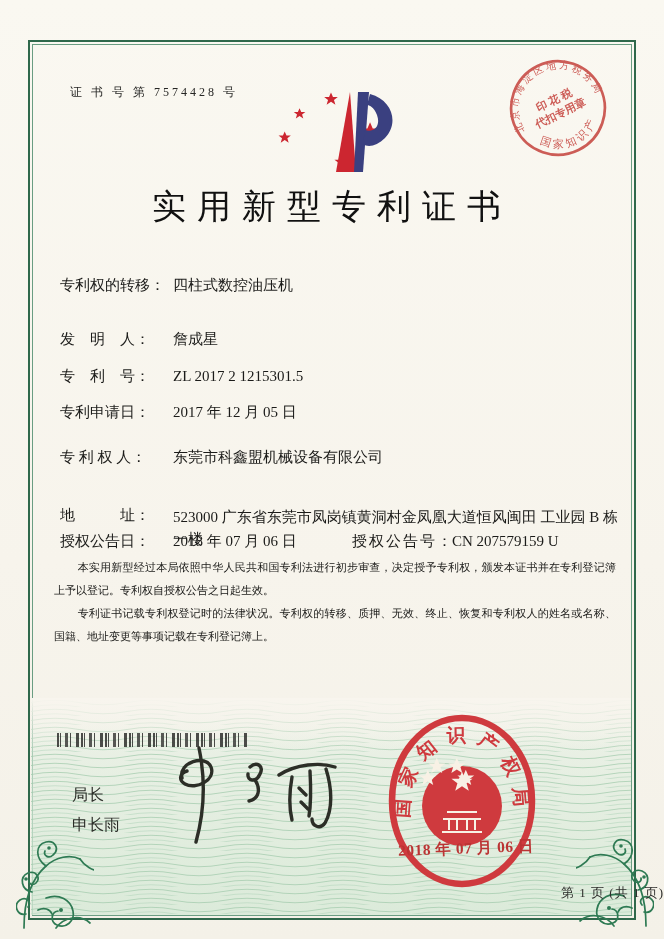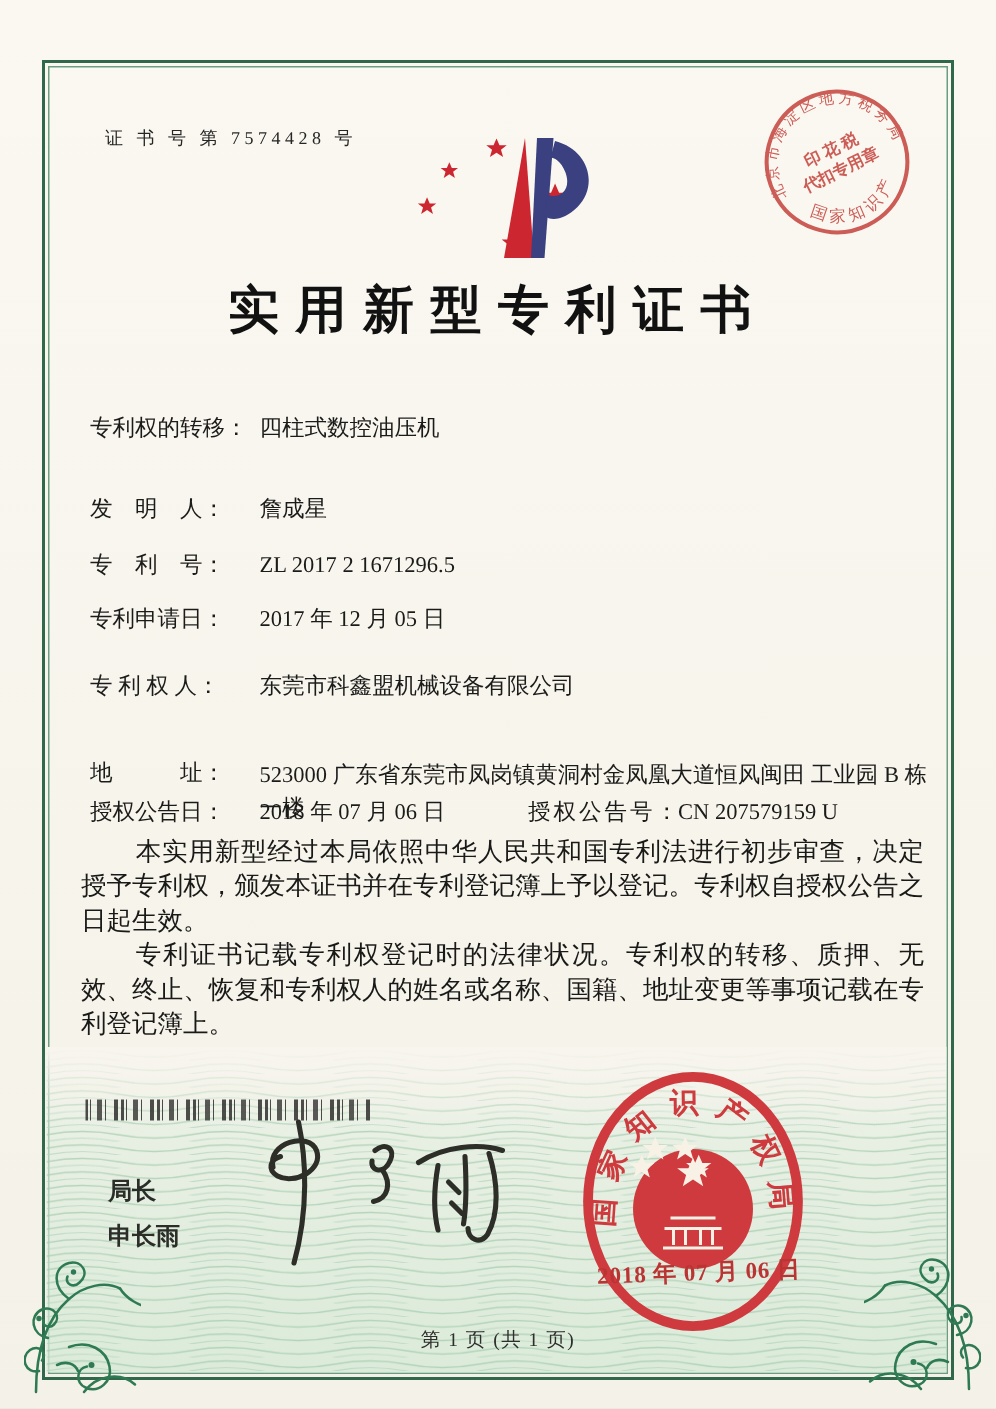--- a/index.html
+++ b/index.html
@@ -8,51 +8,51 @@
     background:linear-gradient(180deg,#faf8f1 0%,#f7f4ec 60%,#f4f1e8 100%);
     overflow:hidden;
     font-family:"Liberation Serif","DejaVu Serif",serif;
     color:#1d1d1b;
   }
   
   .frame{position:absolute;left:28px;top:40px;width:604px;height:876px;border:2.5px solid #2f684b;}
   .frame-inner{position:absolute;inset:2px;border:1px solid #6a9d82;}
   .cert-no{position:absolute;left:45px;top:84px;font-size:12px;letter-spacing:3px;color:#262624;margin-left:25px;}
   .title{position:absolute;left:0;top:184px;width:100%;text-align:center;
-    font-size:34px;font-weight:bold;letter-spacing:11px;color:#111;}
+    font-size:34px;font-weight:normal;letter-spacing:11px;color:#111;}
   
   .fields{position:absolute;left:60px;top:274px;width:560px;font-size:15px;}
   .row{position:absolute;left:0;white-space:nowrap;}
   .row .lab{display:inline-block;width:113px;color:#1b1b19;}
   .row .val{color:#1b1b19;}
   .row .val.wrap{display:inline-block;white-space:normal;width:447px;vertical-align:top;line-height:22px;}
   .grant{position:absolute;left:292px;white-space:nowrap;}
   .grant .lab{display:inline-block;width:100px;letter-spacing:2px;text-align:center;}
   
-  .paras{position:absolute;left:54px;top:556px;width:562px;font-size:17px;line-height:23px;text-align:justify;color:#191917;}
+  .paras{position:absolute;left:54px;top:556px;width:562px;font-size:11px;line-height:23px;text-align:justify;color:#191917;}
   .paras p{margin:0;text-indent:2.15em;}
   
   .panel{position:absolute;left:31px;top:698px;width:600px;height:217px;}
   .panel .tint{position:absolute;inset:0;
     background:linear-gradient(180deg,rgba(232,243,233,0) 0%,rgba(223,238,224,.55) 22%,rgba(213,233,214,.8) 100%);}
   .panel svg.waves{position:absolute;inset:0;}
   .panel .fade{position:absolute;left:0;top:0;width:100%;height:55px;
     background:linear-gradient(180deg,#f8f5ee 0%,rgba(248,245,238,0) 100%);}
   .barcode{position:absolute;left:57px;top:733px;width:190px;height:14px;opacity:.85;
     background:repeating-linear-gradient(90deg,
       #2e2e2c 0 2px,transparent 2px 3px,#2e2e2c 3px 4px,transparent 4px 8px,
       #3c3c3a 8px 11px,transparent 11px 13px,#2e2e2c 13px 14px,transparent 14px 19px,
       #2e2e2c 19px 22px,transparent 22px 24px);}
   .sig-block{position:absolute;left:72px;top:780px;font-family:"Liberation Sans","DejaVu Sans",sans-serif;
-    font-size:16px;color:#2b2d28;line-height:30px;font-weight:700;}
+    font-size:16px;color:#2b2d28;line-height:30px;font-weight:400;}
   .signature{position:absolute;left:158px;top:736px;}
   .seal{position:absolute;left:386px;top:712px;}
   .seal-date{position:absolute;left:398px;top:838px;width:160px;font-size:15.5px;font-weight:bold;
     color:#bb3434;letter-spacing:.5px;transform:rotate(-2deg);white-space:nowrap;}
-  .footer{position:absolute;left:0;top:884px;width:100%;text-align:center;font-size:13px;letter-spacing:1px;color:#2e2e2c;}
+  .footer{position:absolute;left:0;top:884px;width:100%;text-align:right;font-size:13px;letter-spacing:1px;color:#2e2e2c;}
   .logo{position:absolute;left:268px;top:84px;}
   .stamp{position:absolute;left:506px;top:56px;opacity:.92;}
   .flourish{position:absolute;}
   .fl-left{left:16px;top:840px;}
   .fl-right{left:576px;top:836px;transform:scaleX(-1);}
   svg text{font-family:"Liberation Serif","DejaVu Serif",serif;}
 </style>
 </head>
 <body>
 
@@ -100,21 +100,21 @@
   <div class="title">实用新型专利证书</div>
 
   <div class="fields">
     <div class="row" style="top:2px">
       <span class="lab">专利权的转移：</span><span class="val">四柱式数控油压机</span>
     </div>
     <div class="row" style="top:56px">
       <span class="lab">发　明　人：</span><span class="val">詹成星</span>
     </div>
     <div class="row" style="top:93px">
-      <span class="lab">专　利　号：</span><span class="val">ZL 2017 2 1671296.5</span>
+      <span class="lab">专　利　号：</span><span class="val">ZL 2017 2 1215301.5</span>
     </div>
     <div class="row" style="top:129px">
       <span class="lab">专利申请日：</span><span class="val">2017 年 12 月 05 日</span>
     </div>
     <div class="row" style="top:174px">
       <span class="lab">专 利 权 人：</span><span class="val">东莞市科鑫盟机械设备有限公司</span>
     </div>
     <div class="row" style="top:232px">
       <span class="lab">地　　　址：</span><span class="val wrap">523000 广东省东莞市凤岗镇黄洞村金凤凰大道恒风闽田 工业园 B 栋一楼</span>
     </div>

